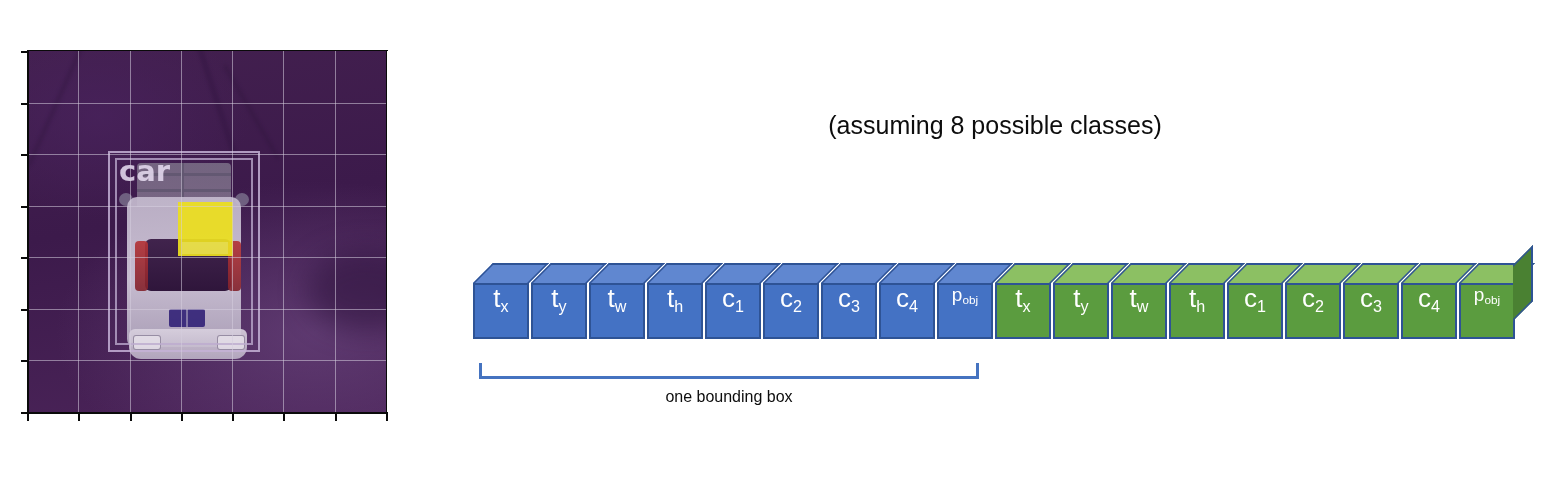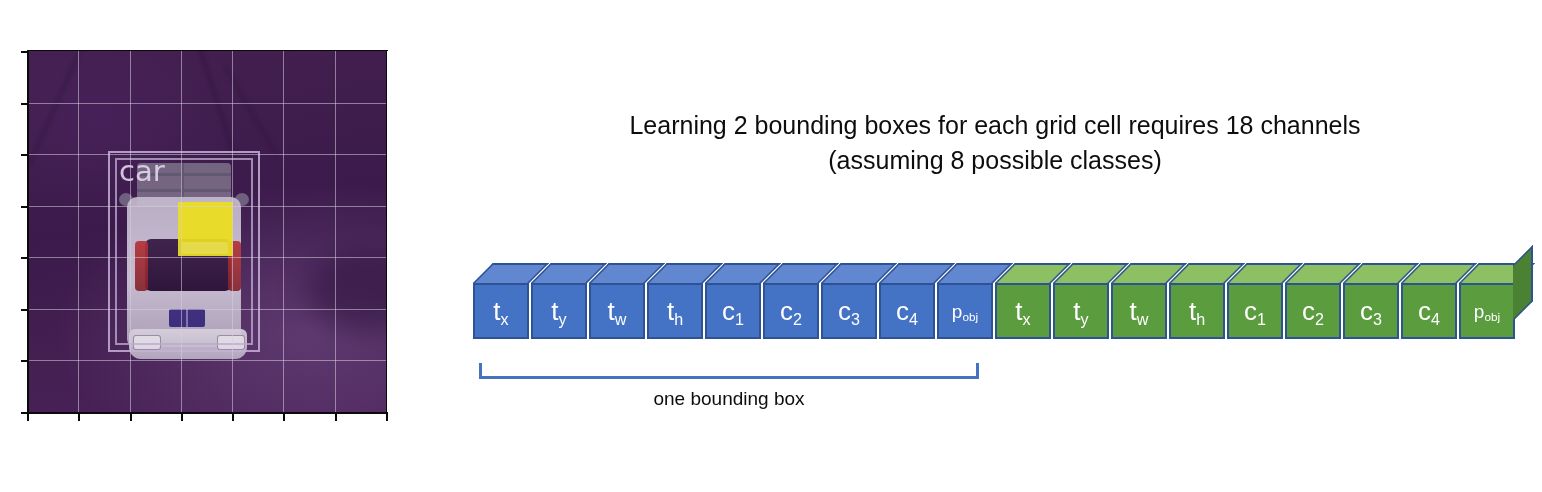--- a/index.html
+++ b/index.html
@@ -123,21 +123,21 @@
   .det-box-inner {
     position: absolute;
     left: 88px; top: 107px; width: 138px; height: 187px;
     border: 2px solid rgba(188,170,206,0.78);
     box-sizing: border-box;
   }
   .det-label {
     position: absolute;
     left: 92px; top: 106px;
     font-size: 29px;
-    font-weight: 400;
+    font-weight: 700;
     color: rgba(228,218,238,0.88);
     letter-spacing: 0px;
     line-height: 1;
     font-family: "DejaVu Sans", sans-serif;
   }
 
   
   #highlight-cell {
     position: absolute;
     left: 151px; top: 151px; width: 55px; height: 54px;
@@ -197,21 +197,20 @@
     height: 96px;
   }
   .cube {
     position: absolute;
     top: 25px;
     width: 56px;
     height: 56px;
     box-sizing: border-box;
     border: 2px solid #2E5395;
     display: flex;
-    align-items: center;
     justify-content: center;
     color: #ffffff;
   }
   .cube .cube-top {
     position: absolute;
     left: -2px;
     top: -22px;
     width: 56px;
     height: 20px;
     box-sizing: border-box;
@@ -273,21 +272,21 @@
   }
   #bracket .tick-l { left: 0; }
   #bracket .tick-r { right: 0; }
 
   #bracket-caption {
     position: absolute;
     left: 479px;
     top: 388px;
     width: 500px;
     text-align: center;
-    font-size: 19px;
+    font-size: 16px;
     color: #0d0d0d;
     font-family: "Liberation Sans", sans-serif;
   }
 </style>
 </head>
 <body>
 
 <div id="figure-panel">
 
   <div id="plot-axes">
@@ -361,21 +360,20 @@
       <div class="tick tick-y" style="top: 118px;"></div>
       <div class="tick tick-y" style="top: 170px;"></div>
       <div class="tick tick-y" style="top: 221px;"></div>
       <div class="tick tick-y" style="top: 273px;"></div>
       <div class="tick tick-y" style="top: 324px;"></div>
       <div class="tick tick-y" style="top: 376px;"></div>
     </div>
 </div>
 
 <div id="caption">
-  <span class="line">Learning 2 bounding boxes for each grid cell requires 18 channels</span>
   <span class="line">(assuming 8 possible classes)</span>
 </div>
 
 <div id="cube-row">
     <div class="cube blue" style="left: 13px; z-index: 100;">
       <div class="cube-top"></div>
       <span class="lbl"><span>t</span><sub>x</sub></span>
     </div>
     <div class="cube blue" style="left: 71px; z-index: 99;">
       <div class="cube-top"></div>

